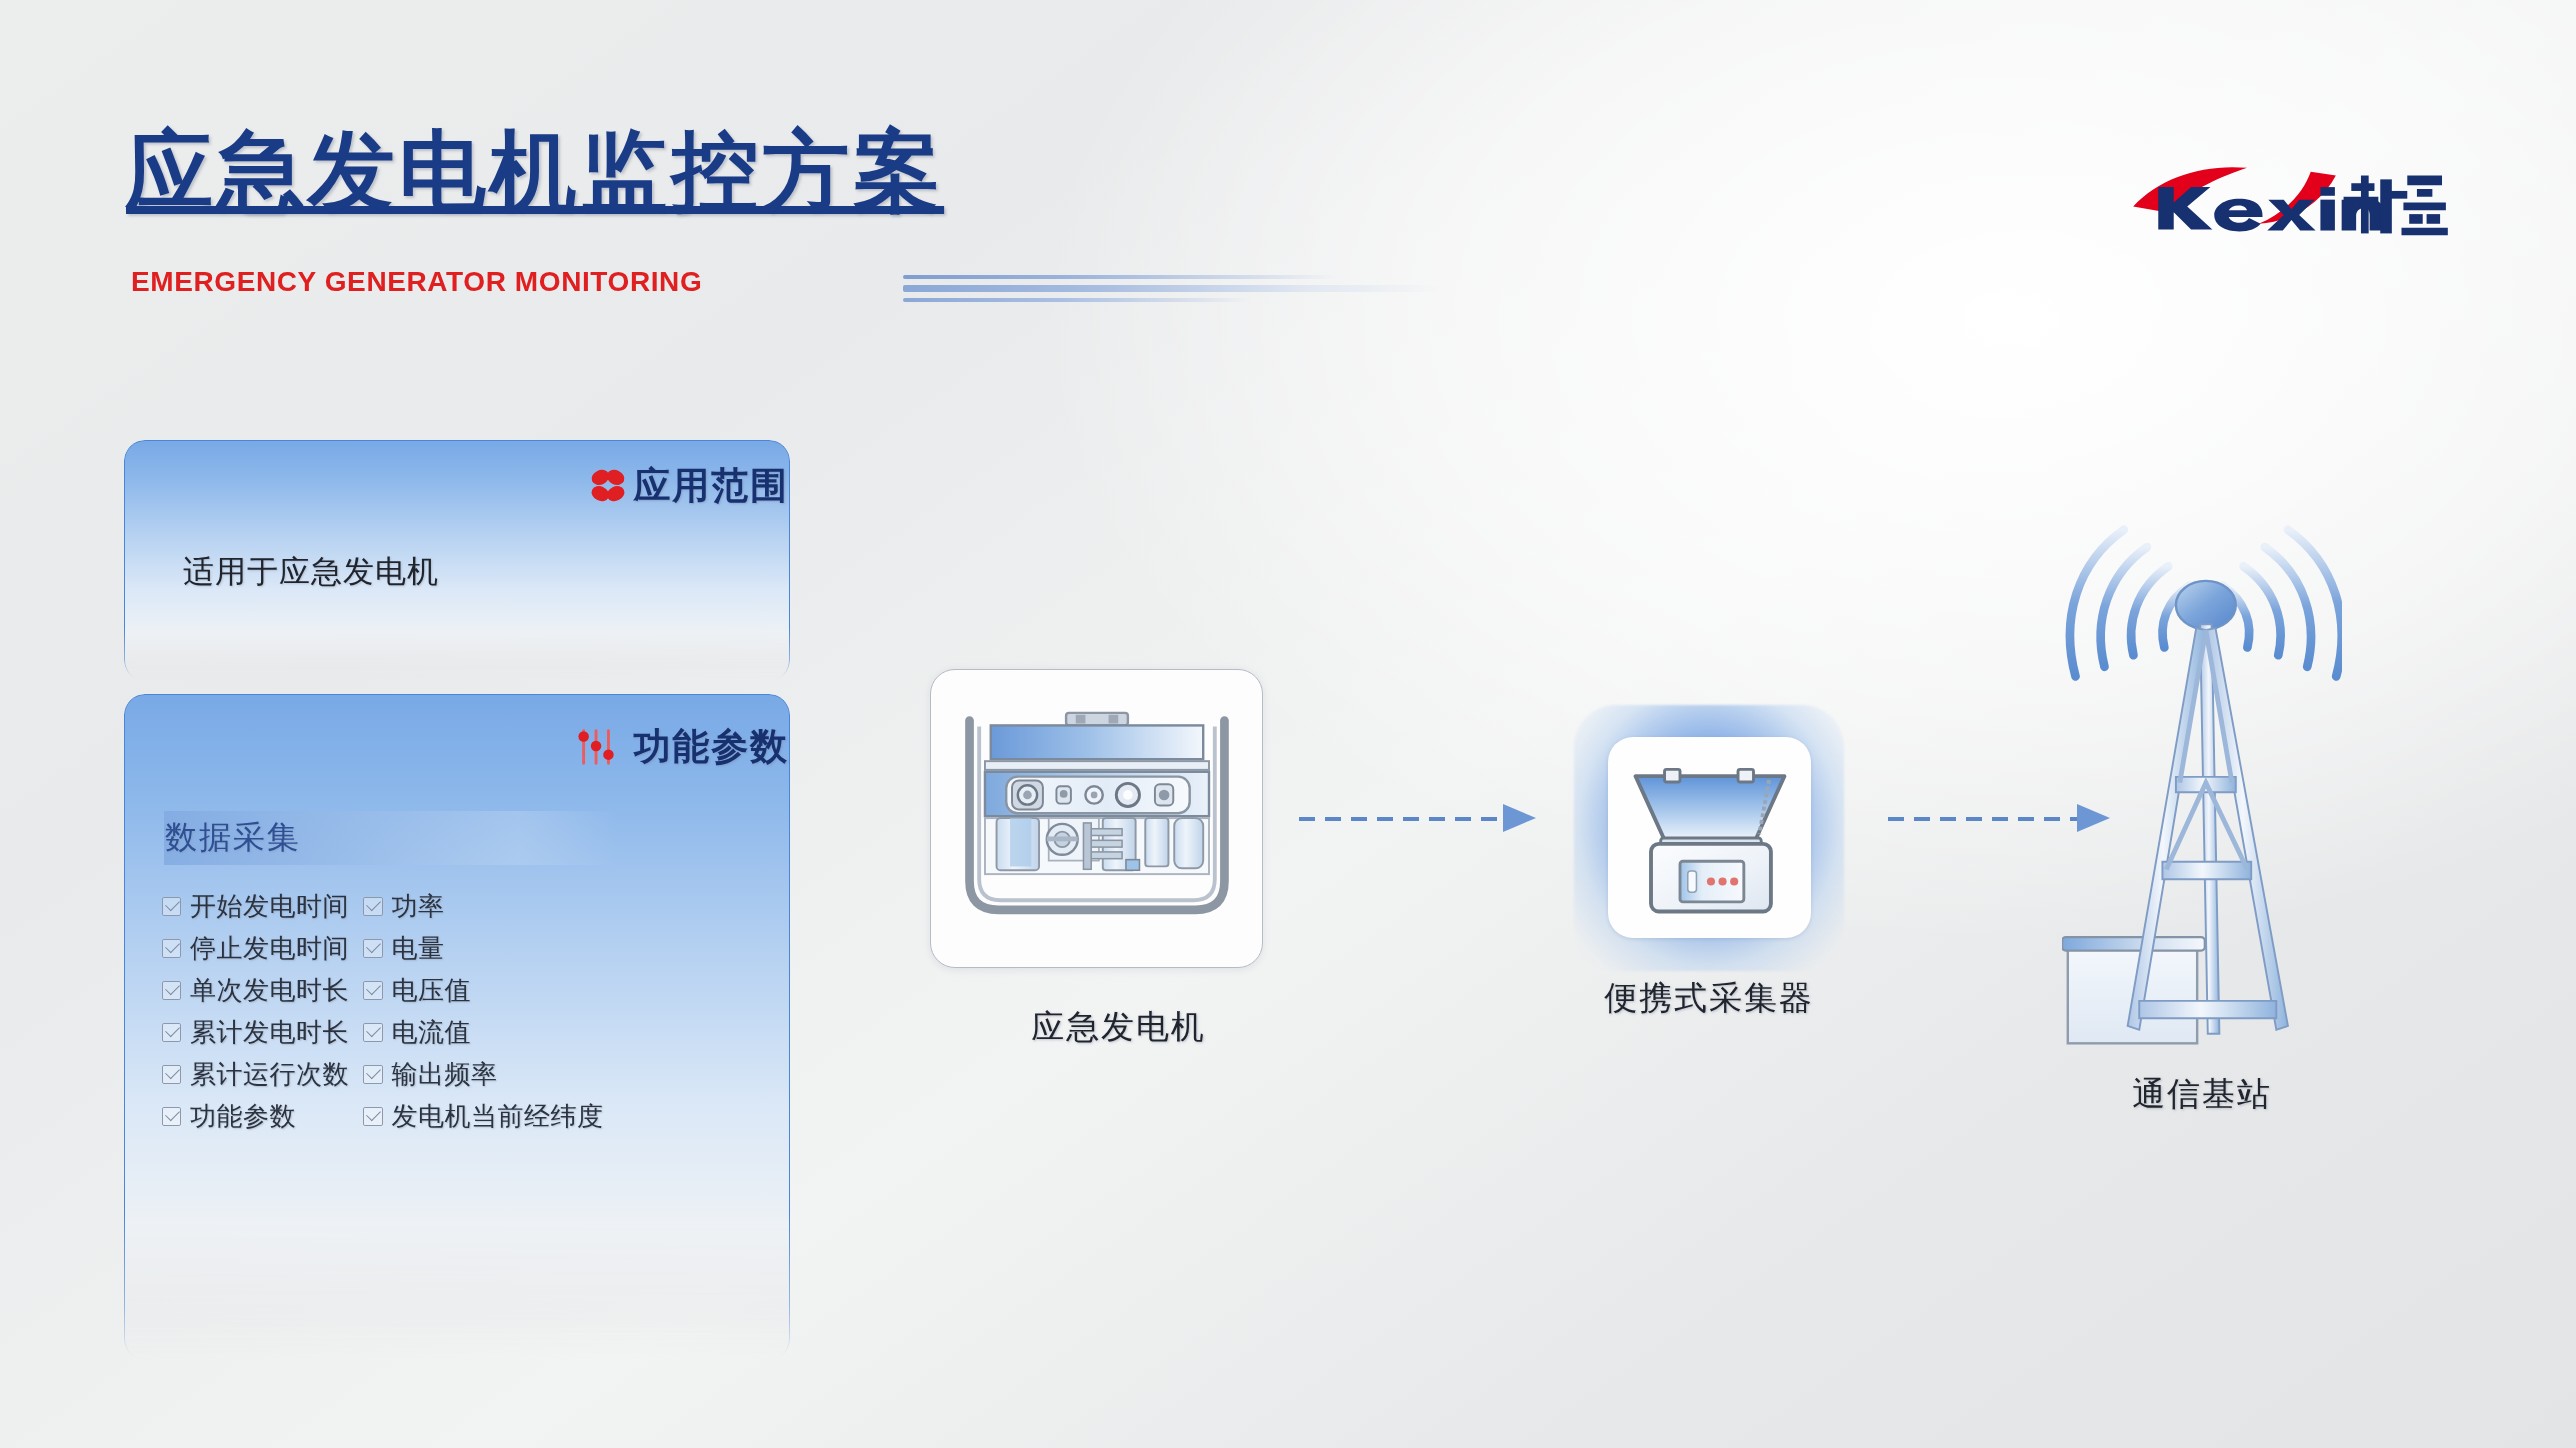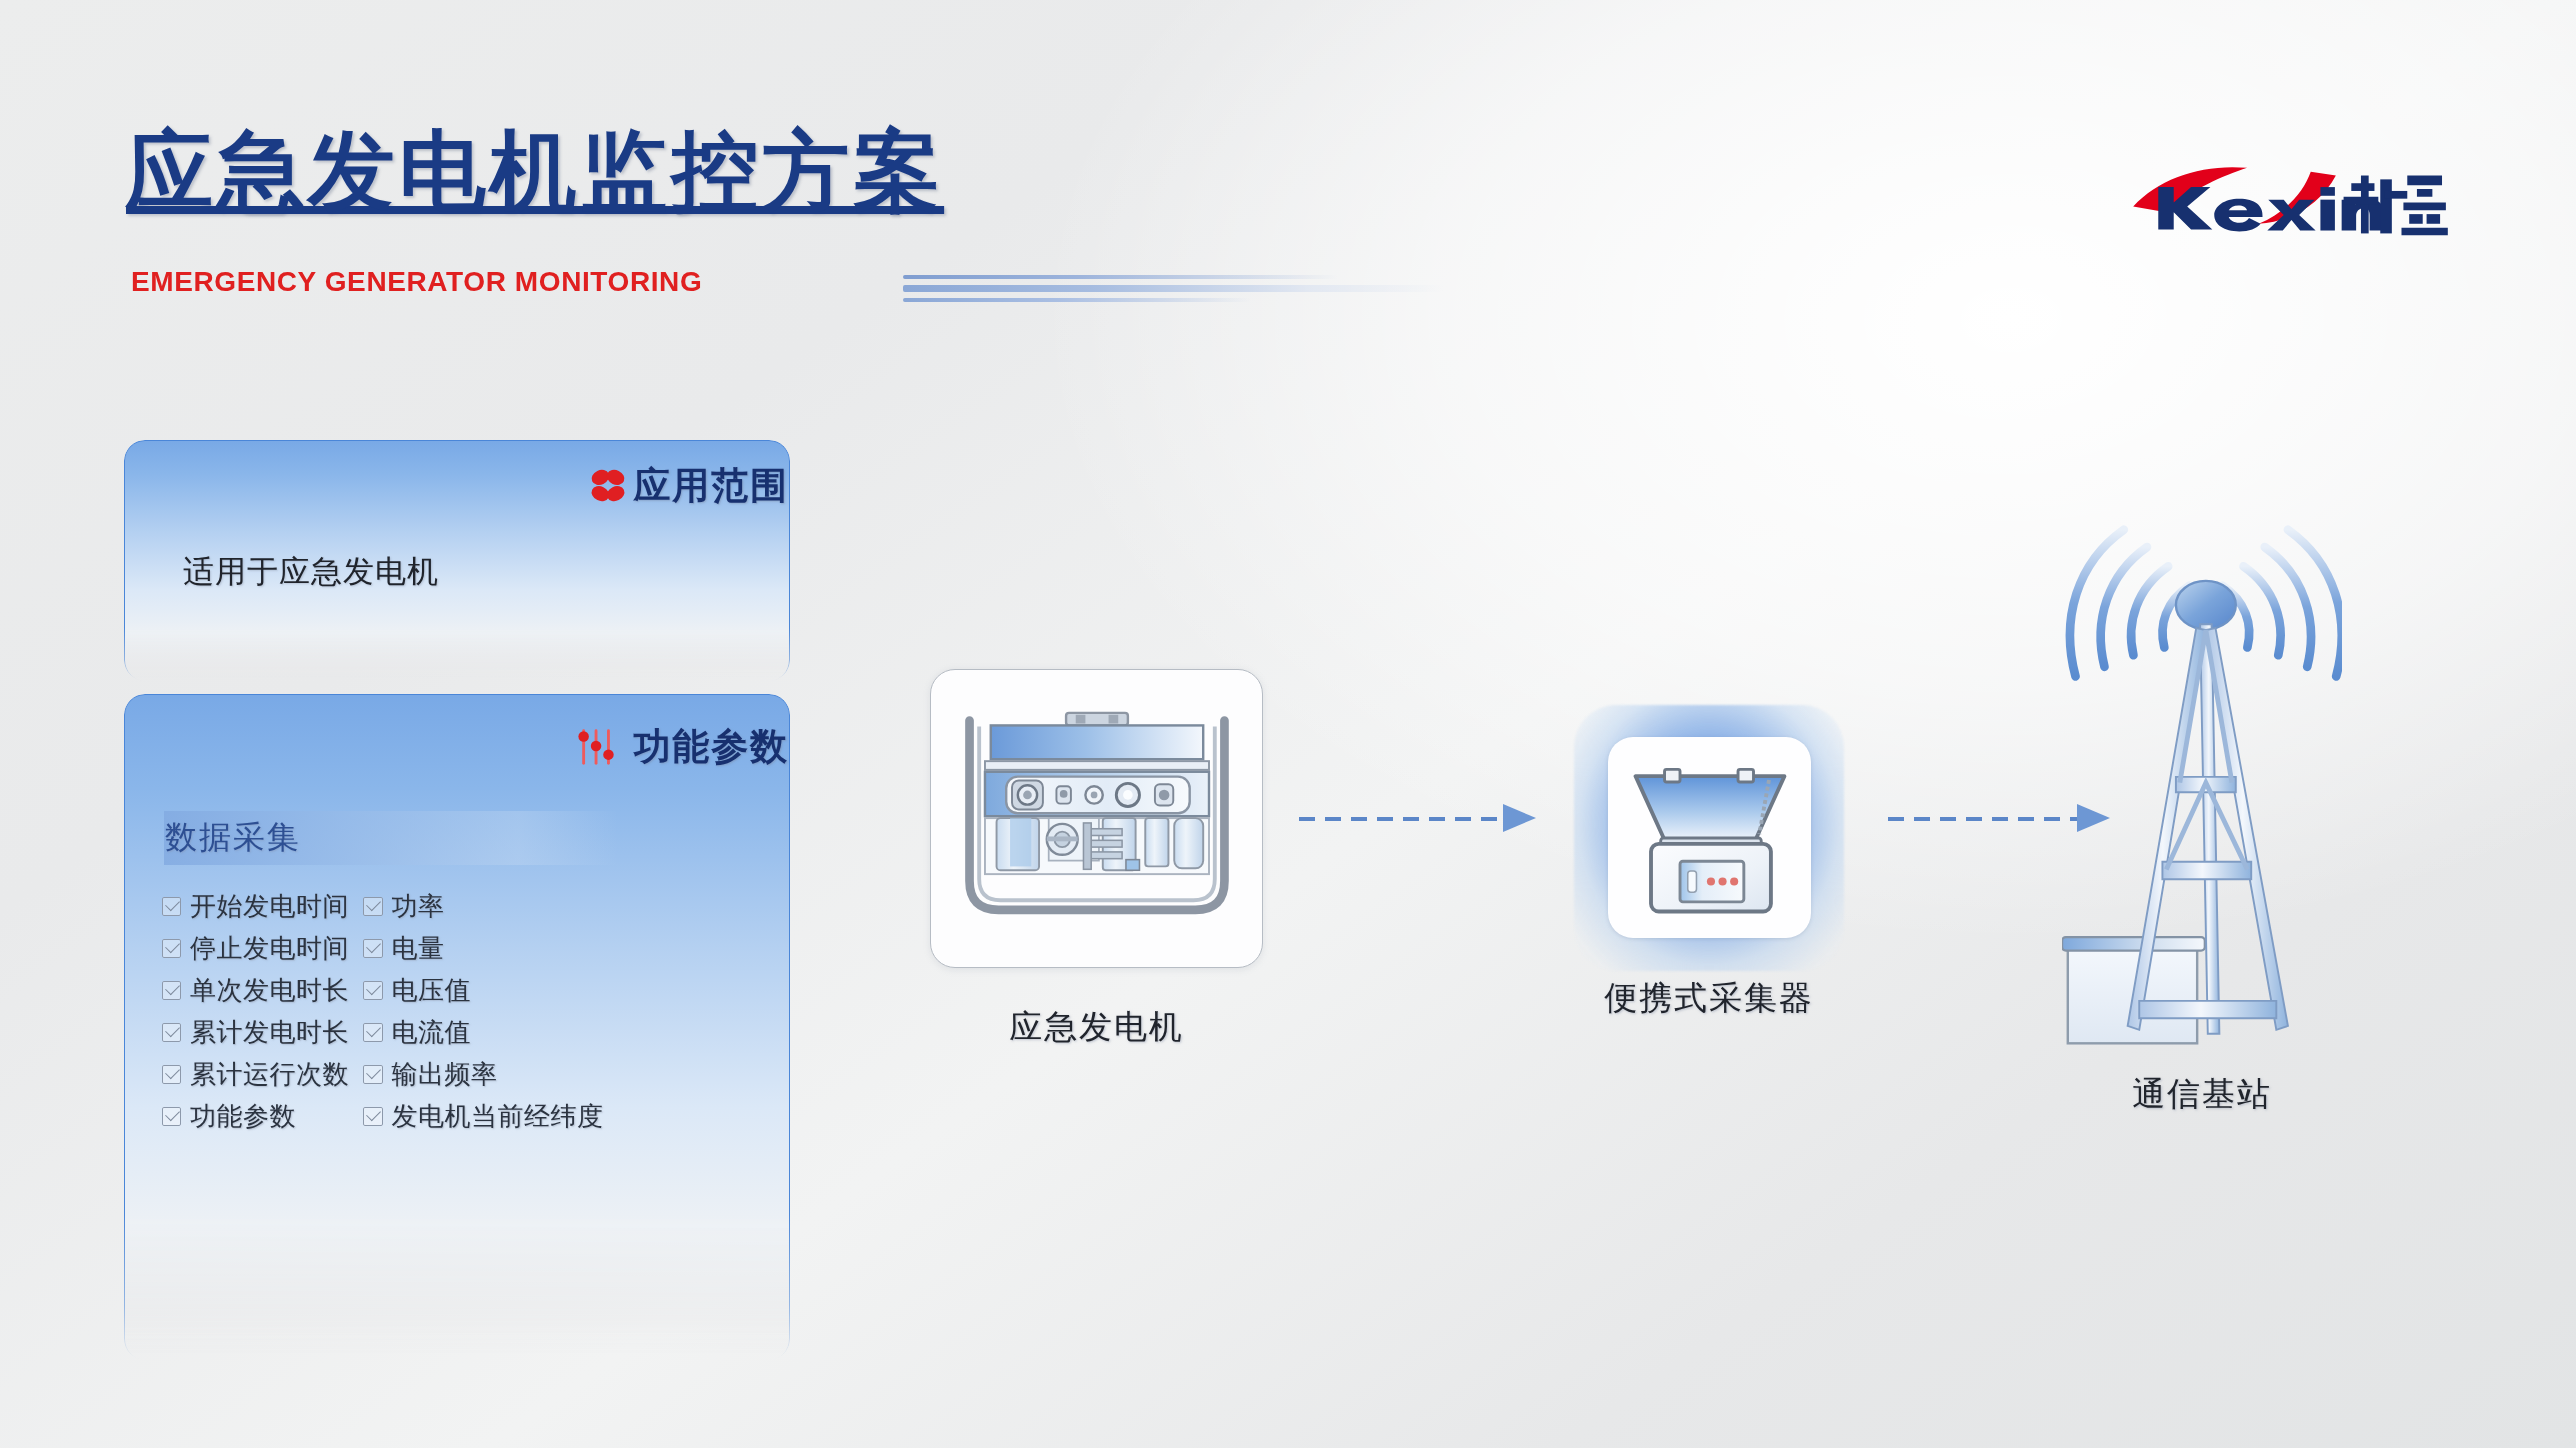--- a/index.html
+++ b/index.html
@@ -478,21 +478,21 @@
         <g fill="#c6d3e1" stroke="#8b96a4" stroke-width="1.6">
           <rect x="138" y="124" width="34" height="7"></rect>
           <rect x="138" y="136" width="34" height="7"></rect>
           <rect x="138" y="148" width="34" height="7"></rect>
         </g>
         <rect x="132" y="118" width="8" height="48" fill="#b9c6d5" stroke="#8b96a4" stroke-width="1.6"></rect>
         <rect x="176" y="156" width="14" height="11" fill="#9ec3e8" stroke="#7d8795" stroke-width="1.6"></rect>
       </svg>
     </div>
   </div>
-  <div class="node-caption" style="left:930px; top:1005px; width:333px;text-align:center;">应急发电机</div>
+  <div class="node-caption" style="left:952px; top:1005px; width:333px;text-align:center;">应急发电机</div>
 
   <div class="arrow" id="arrow-1">
     <span class="dash"></span>
     <span class="head"></span>
   </div>
 
   <div id="collector-glow"></div>
   <div id="collector-card">
     <div id="collector-art">
       <svg viewBox="0 0 182 180" xmlns="http://www.w3.org/2000/svg" aria-hidden="true">

